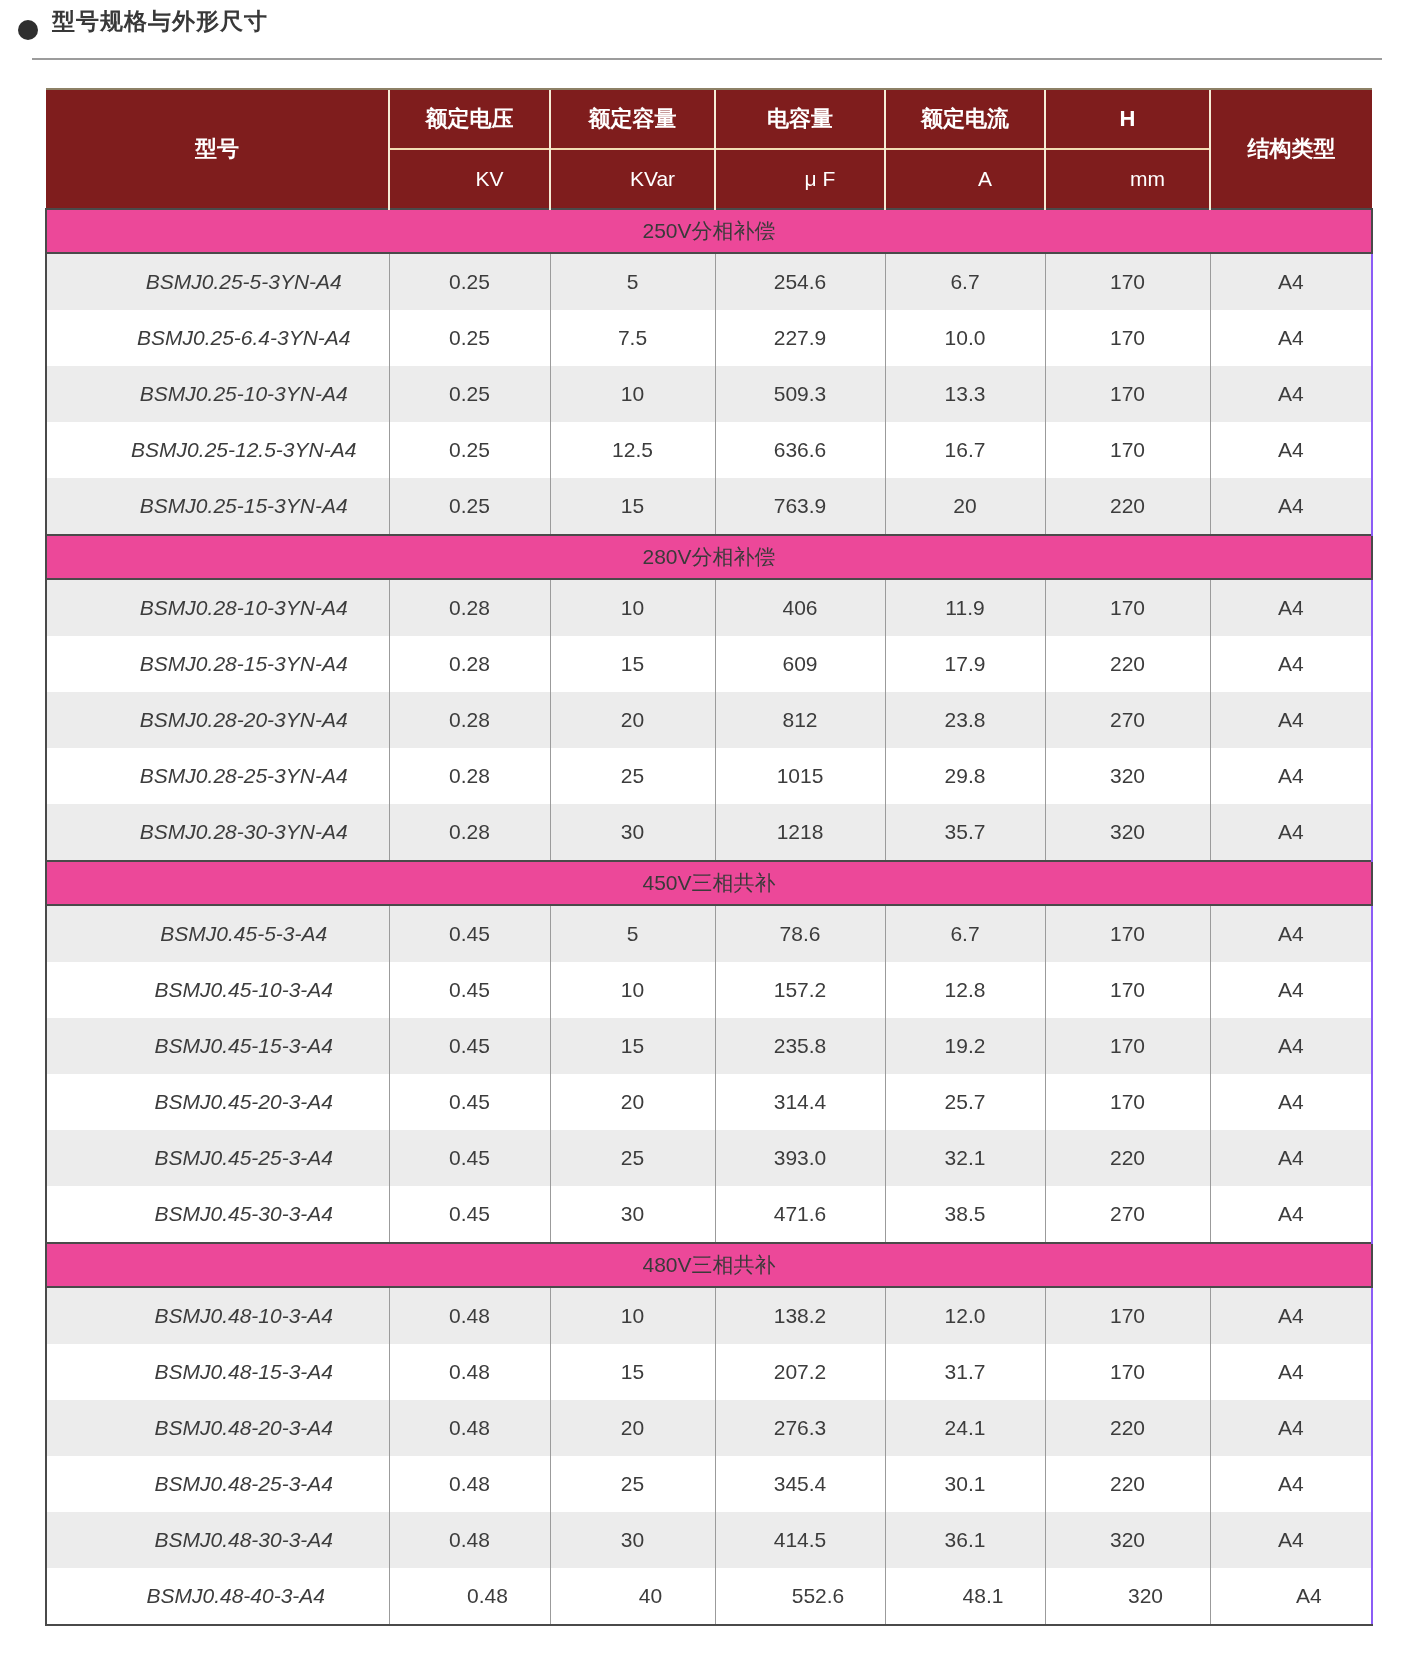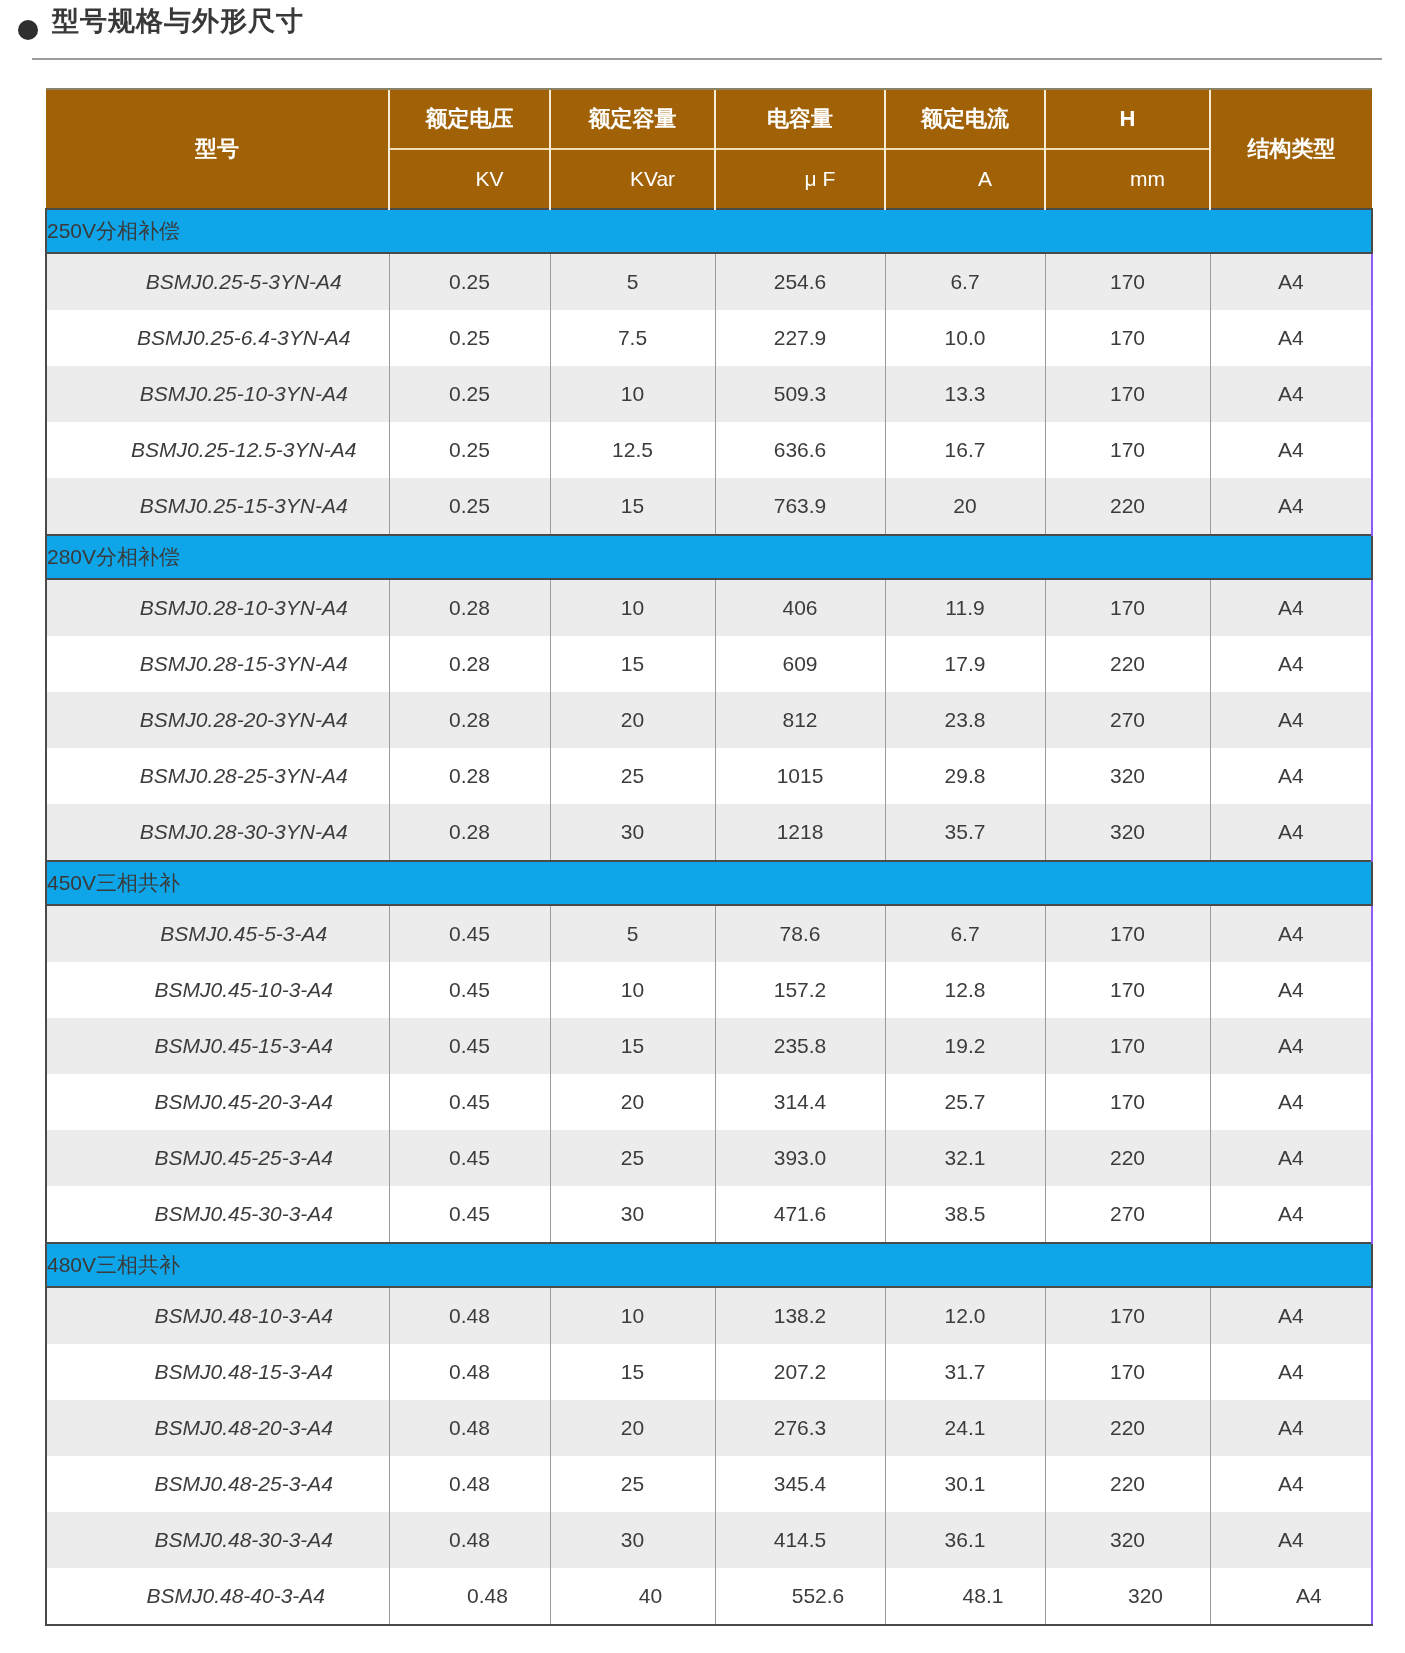--- a/index.html
+++ b/index.html
@@ -25,41 +25,41 @@
   .bullet {
     width: 20px;
     height: 20px;
     border-radius: 50%;
     background: #2f2f2f;
     display: inline-block;
     flex: 0 0 auto;
   }
   .page-title {
     margin: 0 0 18px 14px;
-    font-size: 27px;
+    font-size: 23px;
     font-weight: bold;
     color: #383838;
     letter-spacing: 1px;
   }
   .title-rule {
     margin: 10px 0 0 32px;
     width: 1350px;
     height: 0;
     border-top: 2px solid #9c9c9c;
   }
   
   table.spec-table {
     border-collapse: collapse;
     table-layout: fixed;
     width: 1326px;
     margin: 28px 0 0 45px;
   }
   
   thead th {
-    background: #a16207;
+    background: #7f1d1d;
     color: #ffffff;
     font-weight: bold;
     font-size: 22px;
     text-align: center;
     vertical-align: middle;
     height: 58px;
     padding: 0;
     border: 0;
     border-top: 2px solid #8d8166;
   }
@@ -71,23 +71,23 @@
   }
   thead th.vline {
     border-left: 2px solid #f6ecd6;
   }
   
   tbody td {
     padding: 0;
     vertical-align: middle;
   }
   tr.section-row td {
-    background: #0ea5e9;
+    background: #ec4899;
     height: 42px;
-    text-align: left;
+    text-align: center;
     font-size: 21px;
     color: #3a3a3a;
     border-top: 2px solid #4a4a4a;
     border-bottom: 2px solid #4a4a4a;
     border-left: 2px solid #4a4a4a;
     border-right: 2px solid #4a4a4a;
   }
   tr.data-row td {
     height: 56px;
     text-align: center;

